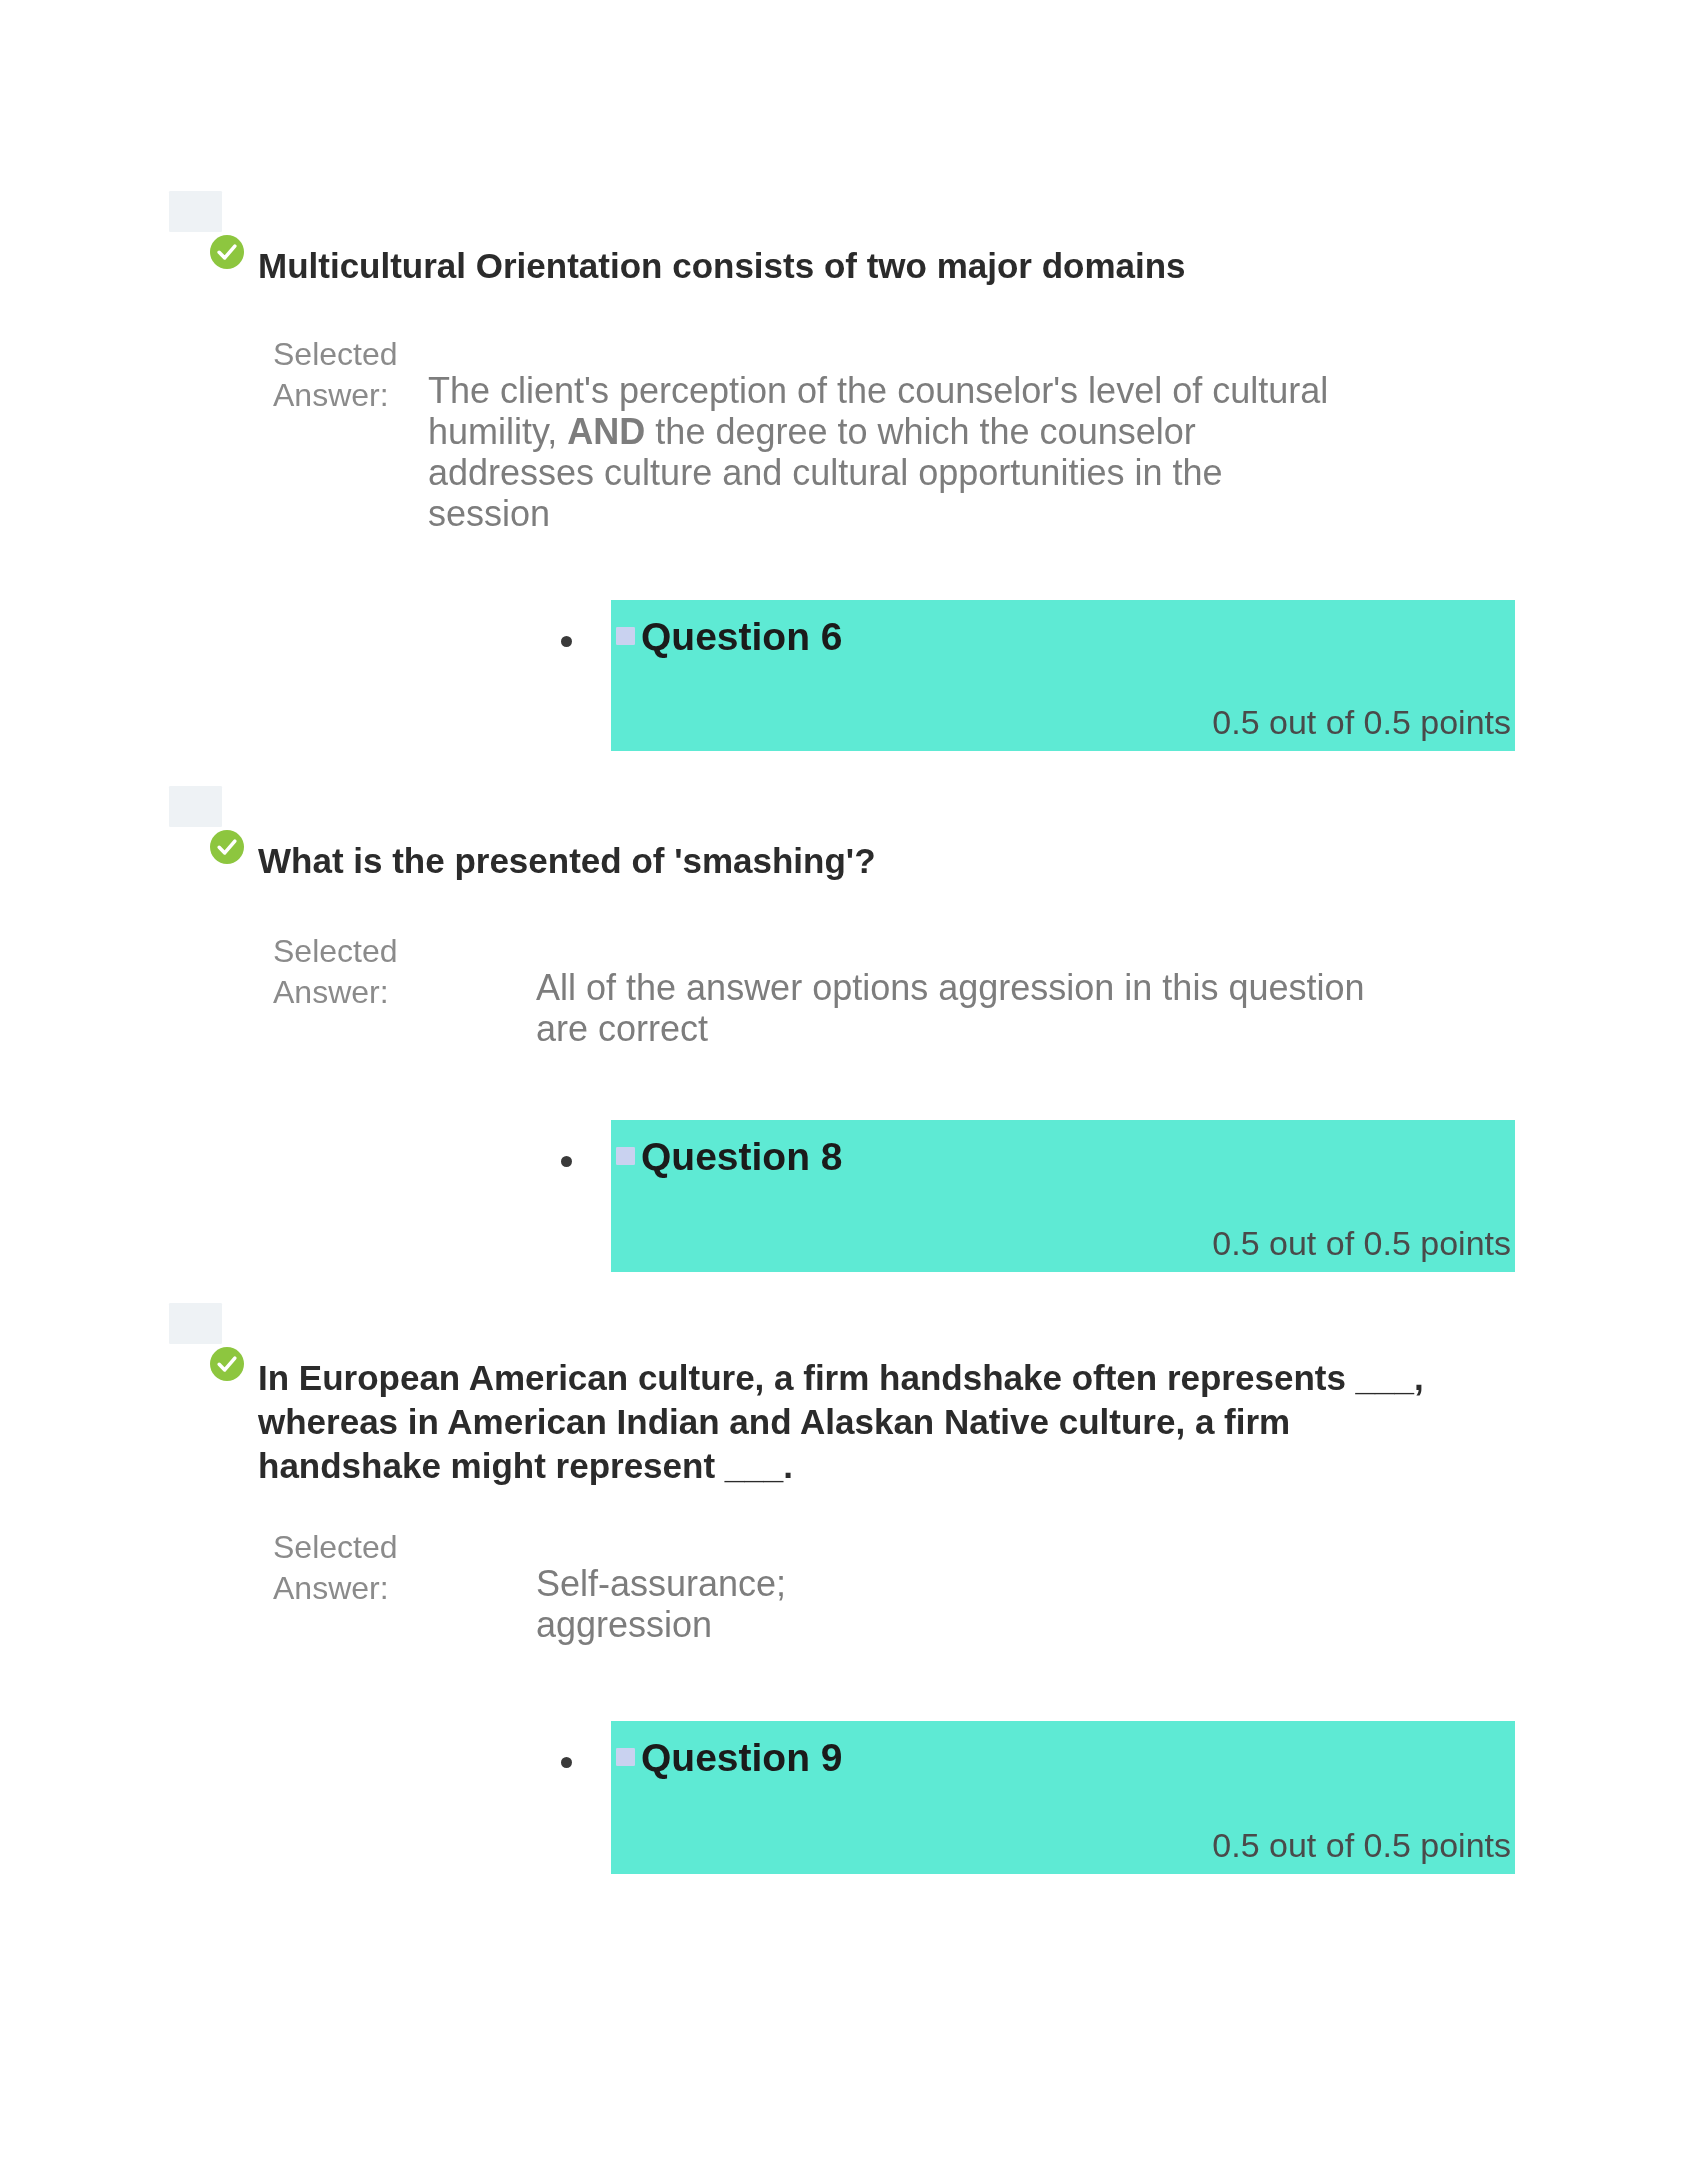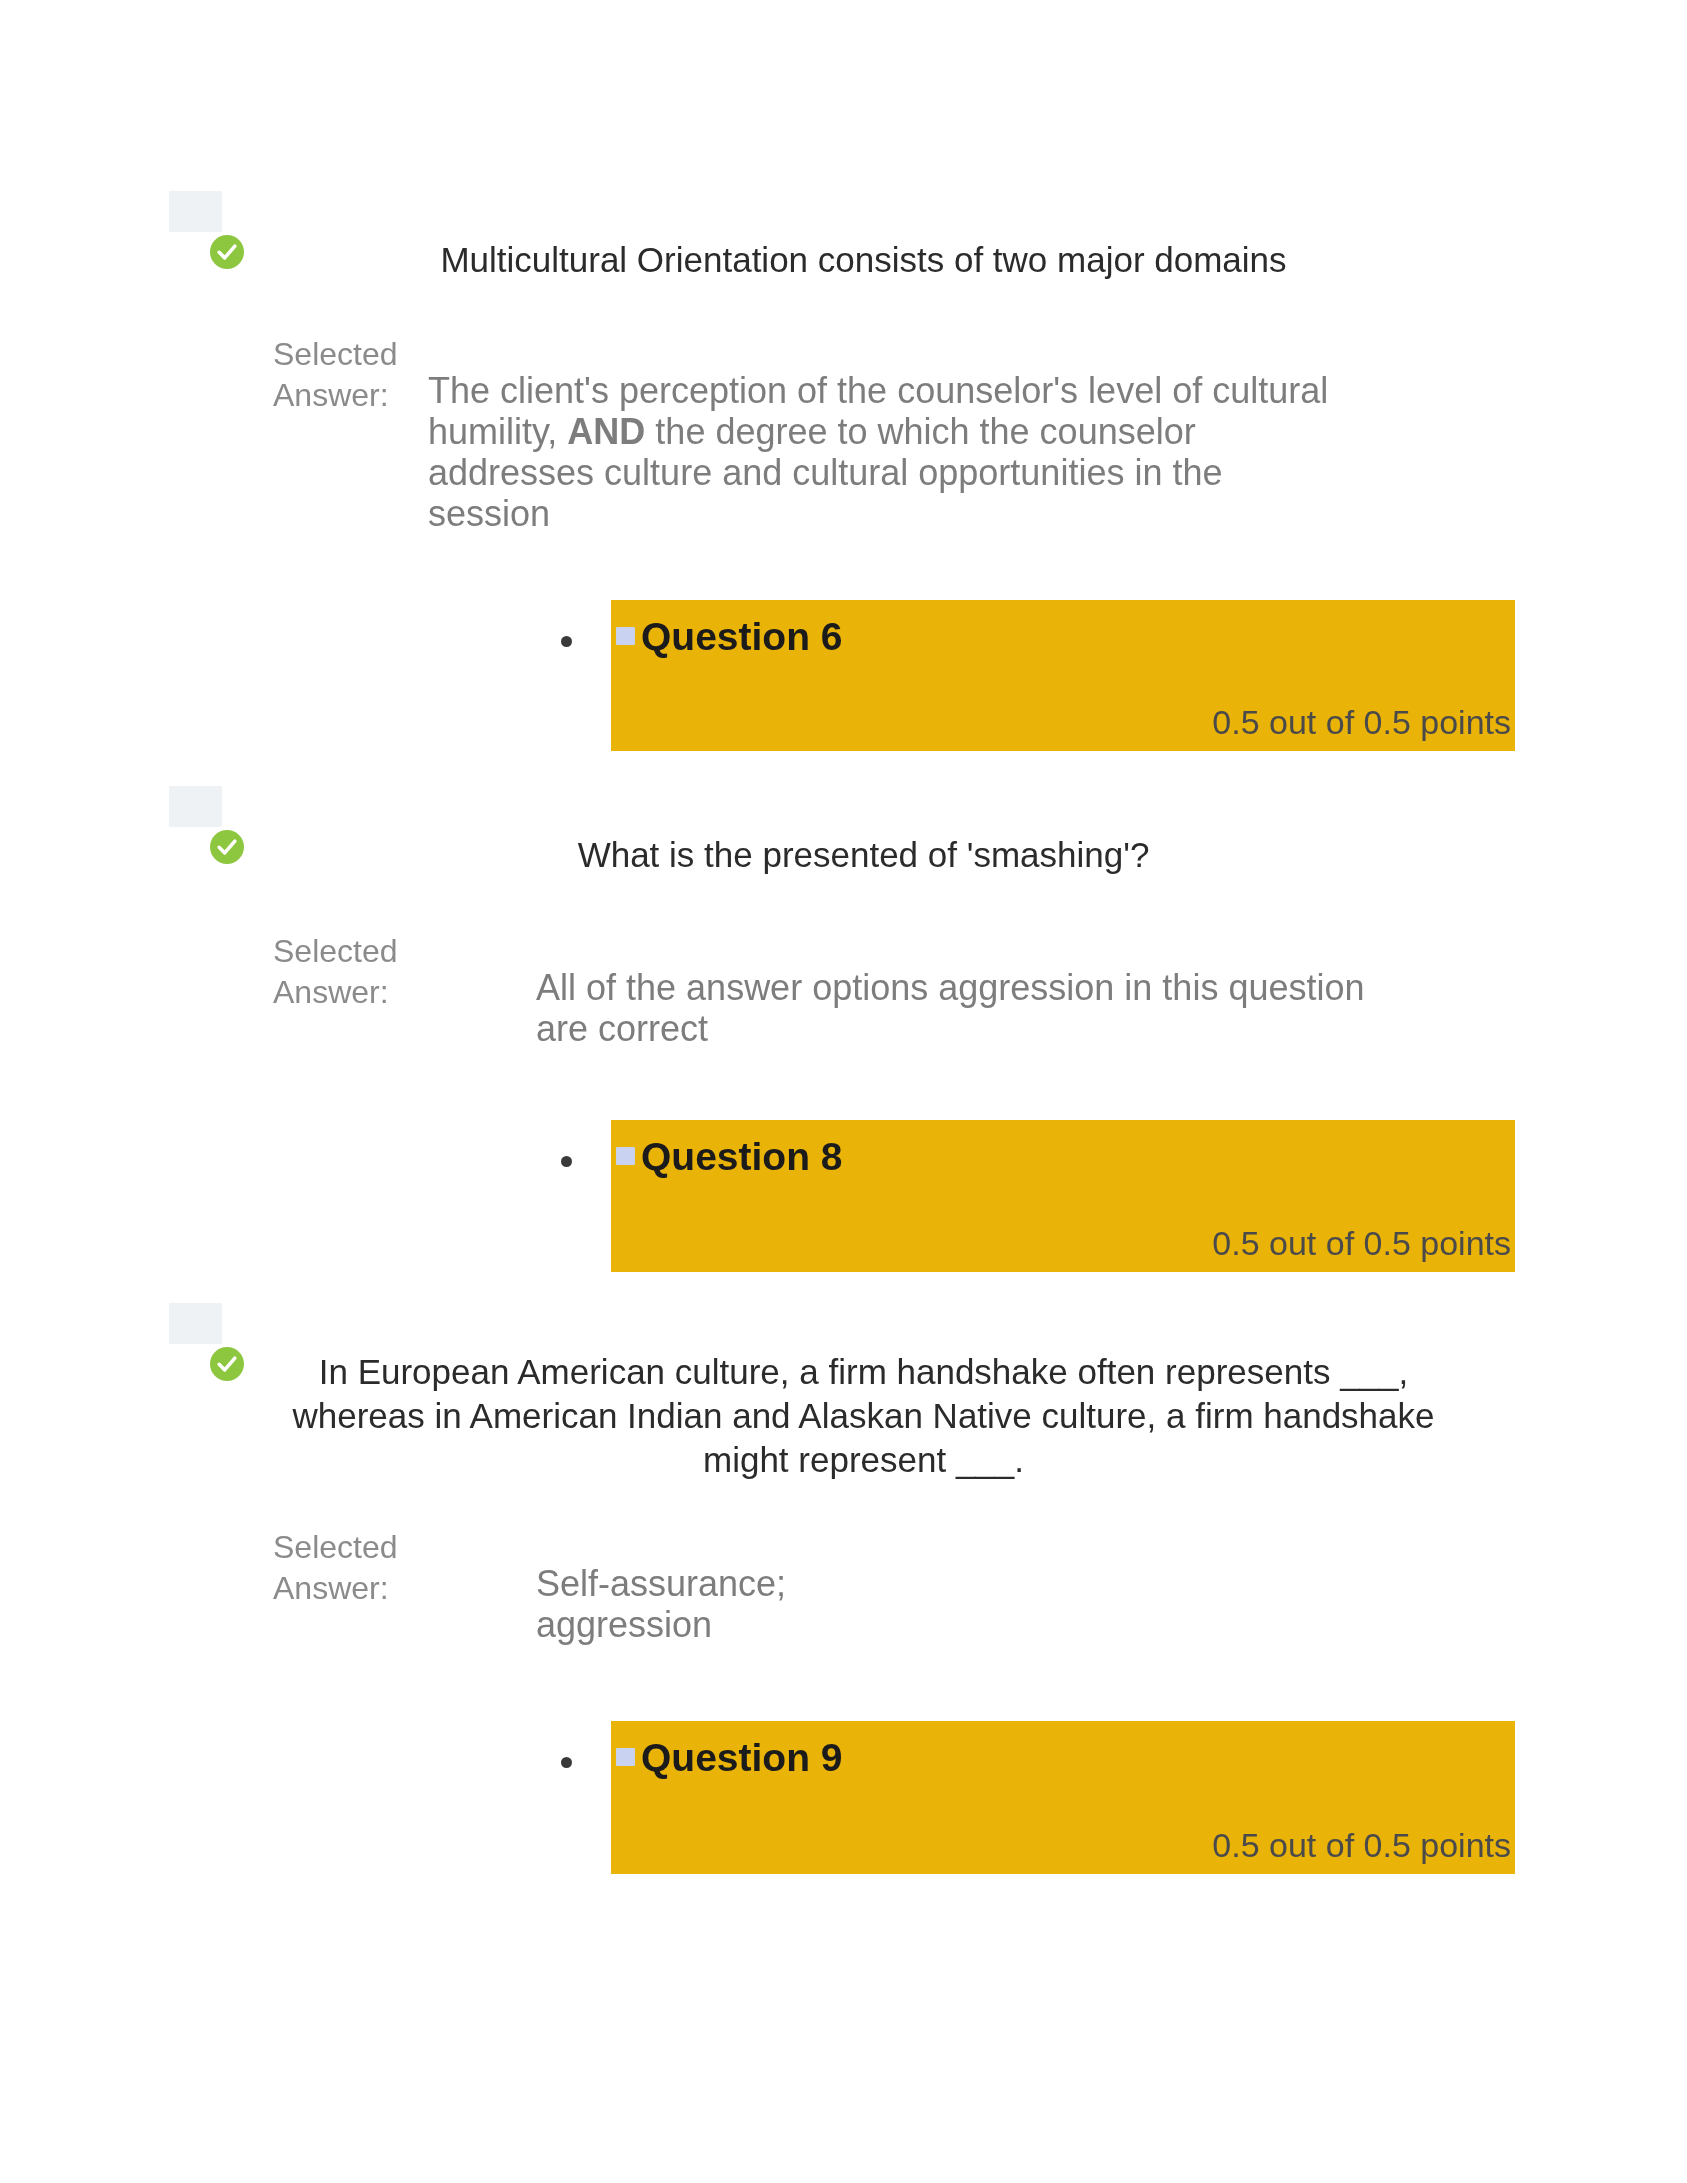--- a/index.html
+++ b/index.html
@@ -9,32 +9,32 @@
        -webkit-font-smoothing:antialiased;}
   .page{position:relative;width:1687px;height:2183px;overflow:hidden;background:#ffffff;}
 
   
   .qblock{position:absolute;left:0;width:1687px;}
   .qhead{position:relative;}
   .qhead .corrmark{position:absolute;left:210px;top:15px;width:34px;height:34px;
                    line-height:0;}
   .qhead .ghost{position:absolute;left:169px;top:-29px;width:53px;height:41px;
                 background:#eef2f5;border-radius:1.3px;}
-  .qtitle{position:absolute;left:258px;top:18px;width:1211px;font-size:35px;
-          font-weight:400;color:#2b2b2b;line-height:44px;text-align:center;}
+  .qtitle{position:absolute;left:258px;top:24px;width:1211px;font-size:35px;
+          font-weight:700;color:#2b2b2b;line-height:44px;}
 
   .answrap{position:relative;}
   .anslabel{position:absolute;left:273px;top:0;width:198px;font-size:32px;
             font-weight:400;color:#8b8b8b;line-height:41px;}
   .anstext{position:absolute;font-size:36px;color:#7d7d7d;line-height:41px;
            text-align:left;}
   .anstext b{font-weight:700;}
 
   
-  .qbar{position:absolute;left:611px;width:904px;background:#eab308;}
+  .qbar{position:absolute;left:611px;width:904px;background:#5eead4;}
   .qbar .bullet{position:absolute;left:-50px;top:36px;width:11.2px;height:11.2px;
                 border-radius:50%;background:#3a3a3a;}
   .qbar .blueico{position:absolute;left:5.3px;top:26.5px;width:18.5px;height:18.5px;
                  background:#c9d2f0;border-radius:1.3px;}
   .qbar .qlabel{position:absolute;left:30px;top:13.2px;font-size:39px;font-weight:700;
                 color:#1b1b1b;line-height:48px;white-space:nowrap;}
   .qbar .qpts{position:absolute;right:4px;bottom:9.3px;font-size:34px;color:#4a4a4a;
               line-height:40px;white-space:nowrap;margin-top:11px;}
 </style>
 </head>

